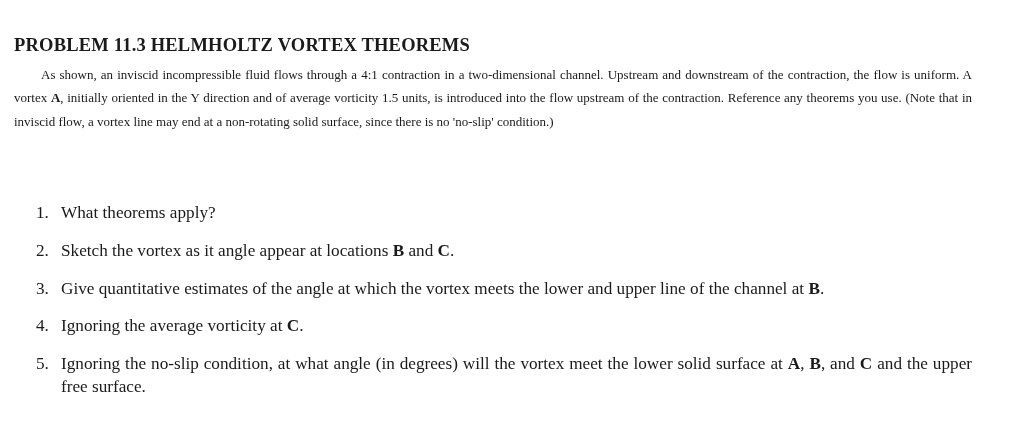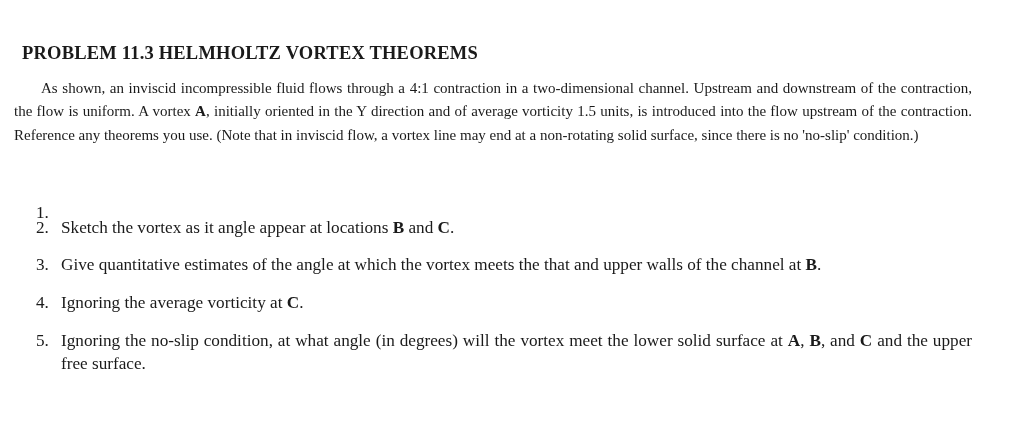--- a/index.html
+++ b/index.html
@@ -23,29 +23,29 @@
     }
     .title {
       position: absolute;
       top: 35px;
       left: 0;
       font-family: "Liberation Serif", serif;
       font-weight: bold;
       font-size: 18.5px;
       letter-spacing: 0.2px;
       white-space: nowrap;
-      margin: 8px;
+      margin: 0;
     }
     .intro {
       position: absolute;
-      top: 77px;
+      top: 63px;
       left: 0;
       width: 958px;
       font-family: "Liberation Serif", serif;
-      font-size: 15px;
+      font-size: 13px;
       line-height: 23.3px;
       text-align: justify;
       text-indent: 27px;
       margin: 0;
     }
     .questions {
       position: absolute;
       top: 201px;
       left: 0;
       width: 958px;
@@ -73,28 +73,29 @@
 <body>
 
 <div class="page">
   <h1 class="title">PROBLEM 11.3 HELMHOLTZ VORTEX THEOREMS</h1>
 
   <p class="intro"><span>As shown, an inviscid incompressible fluid flows through a 4:1 contraction in a two-dimensional channel. Upstream and downstream of the contraction, the flow is uniform.  A vortex </span><b>A</b><span>, initially oriented in the Y direction and of average vorticity 1.5 units, is introduced into the flow upstream of the contraction. Reference any theorems you use. (Note that in inviscid flow, a vortex line may end at a non-rotating solid surface, since there is no 'no-slip' condition.)</span></p>
 
   <ol class="questions">
     <li class="q">
       <span class="q-num">1.</span>
+      <span>What theorems apply?</span>
     </li>
     <li class="q">
       <span class="q-num">2.</span>
       <span>Sketch the vortex as it angle appear at locations </span><b>B</b><span> and </span><b>C</b><span>.</span>
     </li>
     <li class="q">
       <span class="q-num">3.</span>
-      <span>Give quantitative estimates of the angle at which the vortex meets the that and upper walls of the channel at </span><b>B</b><span>.</span>
+      <span>Give quantitative estimates of the angle at which the vortex meets the lower and upper line of the channel at </span><b>B</b><span>.</span>
     </li>
     <li class="q">
       <span class="q-num">4.</span>
       <span>Ignoring the average vorticity at </span><b>C</b><span>.</span>
     </li>
     <li class="q">
       <span class="q-num">5.</span>
       <span>Ignoring the no-slip condition, at what angle (in degrees) will the vortex meet the lower solid surface at </span><b>A</b><span>, </span><b>B</b><span>, and </span><b>C</b><span> and the upper free surface.</span>
     </li>
   </ol>

